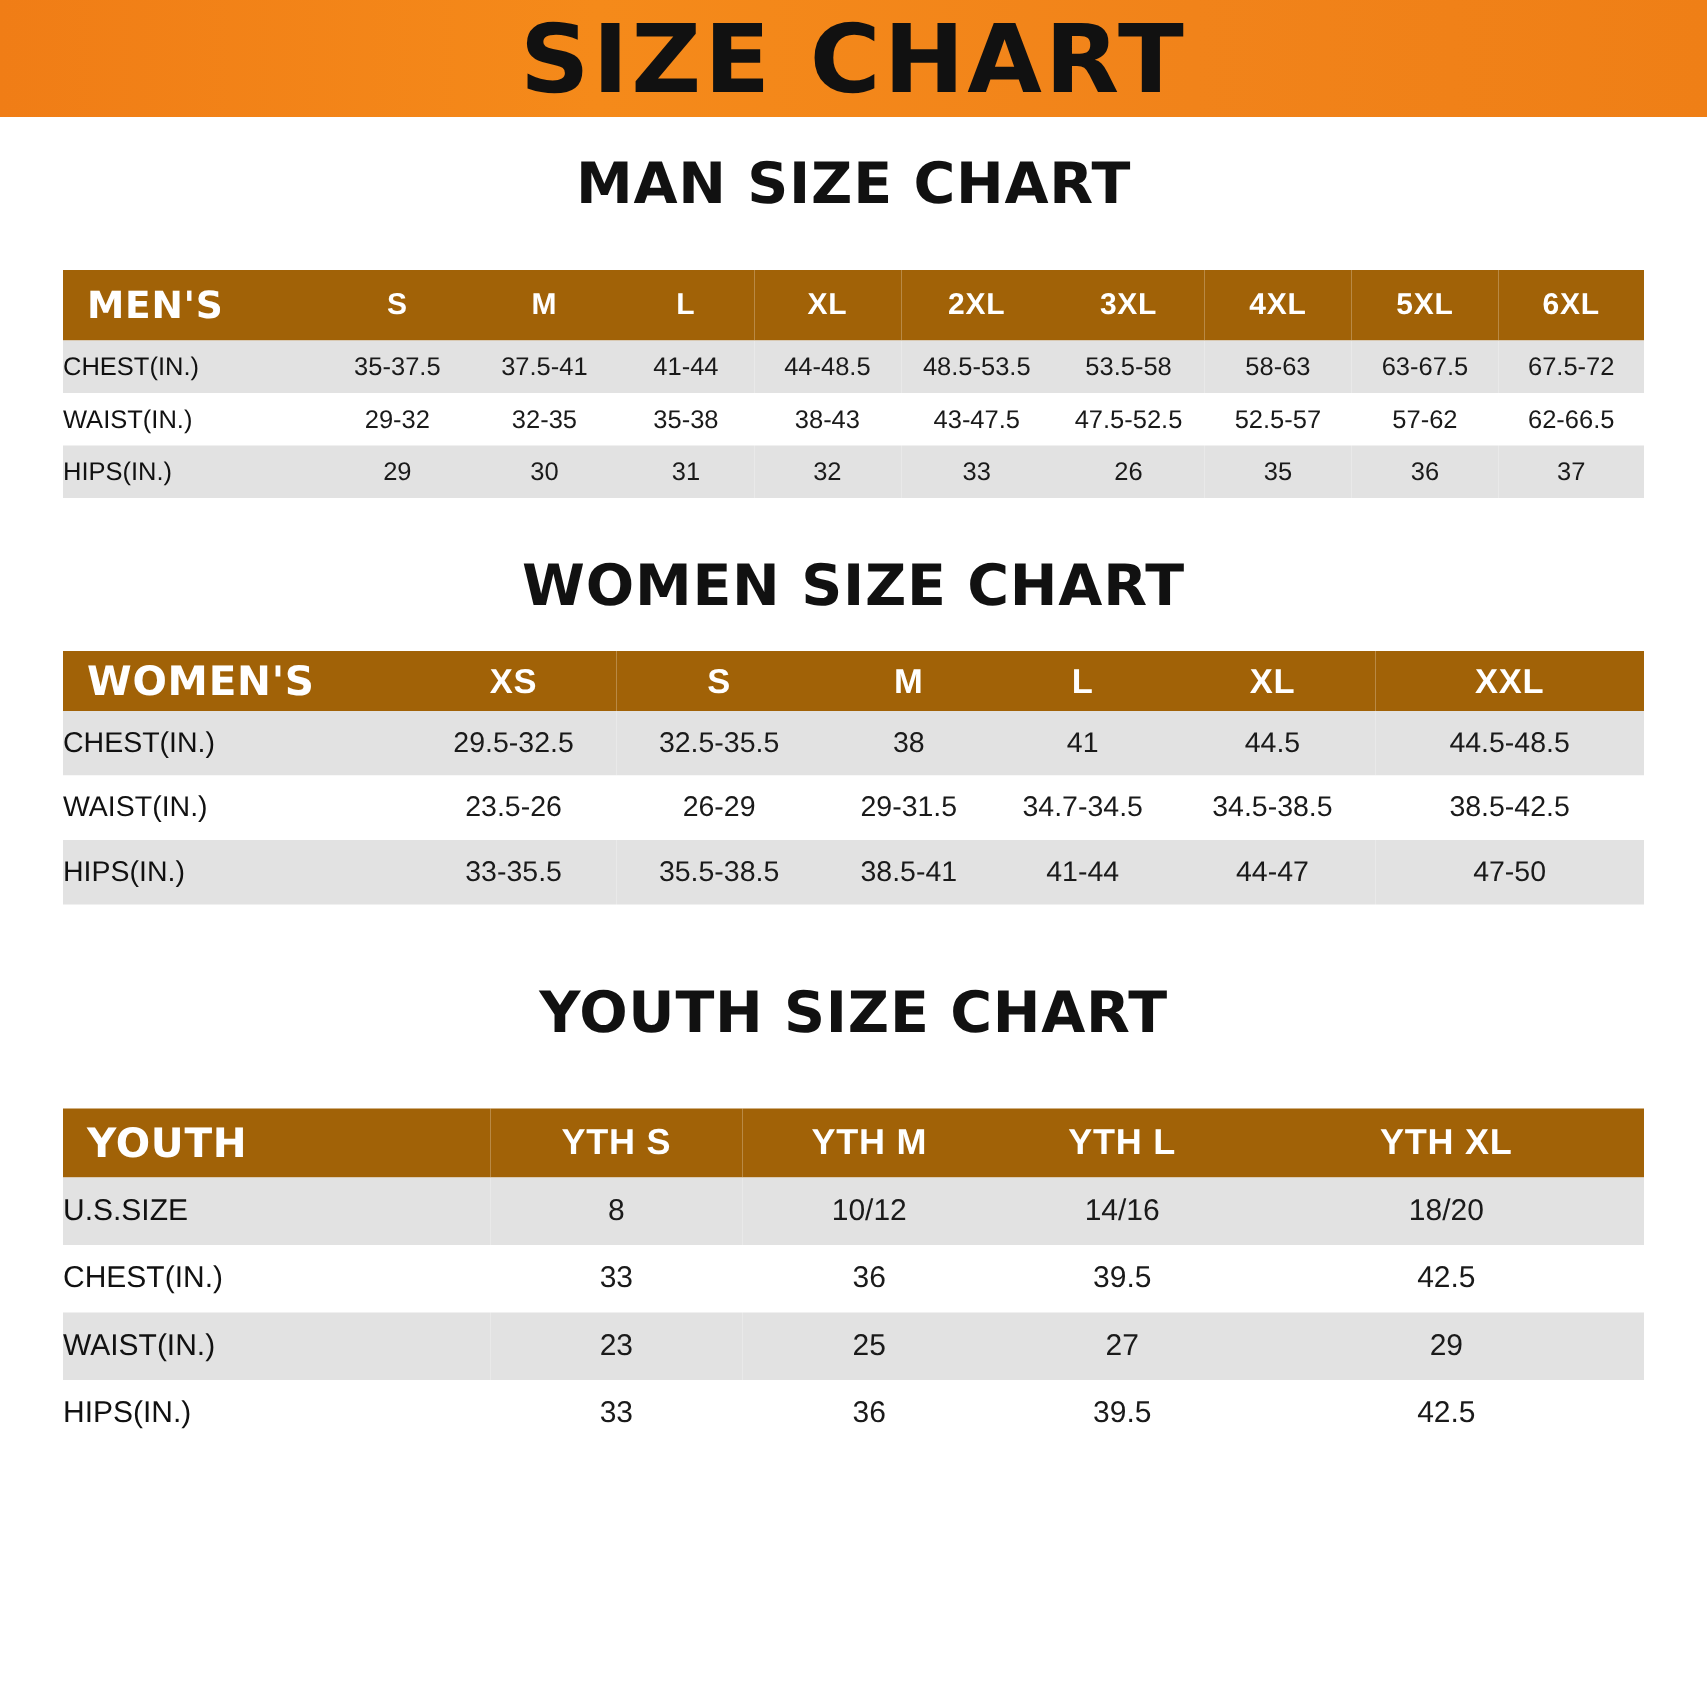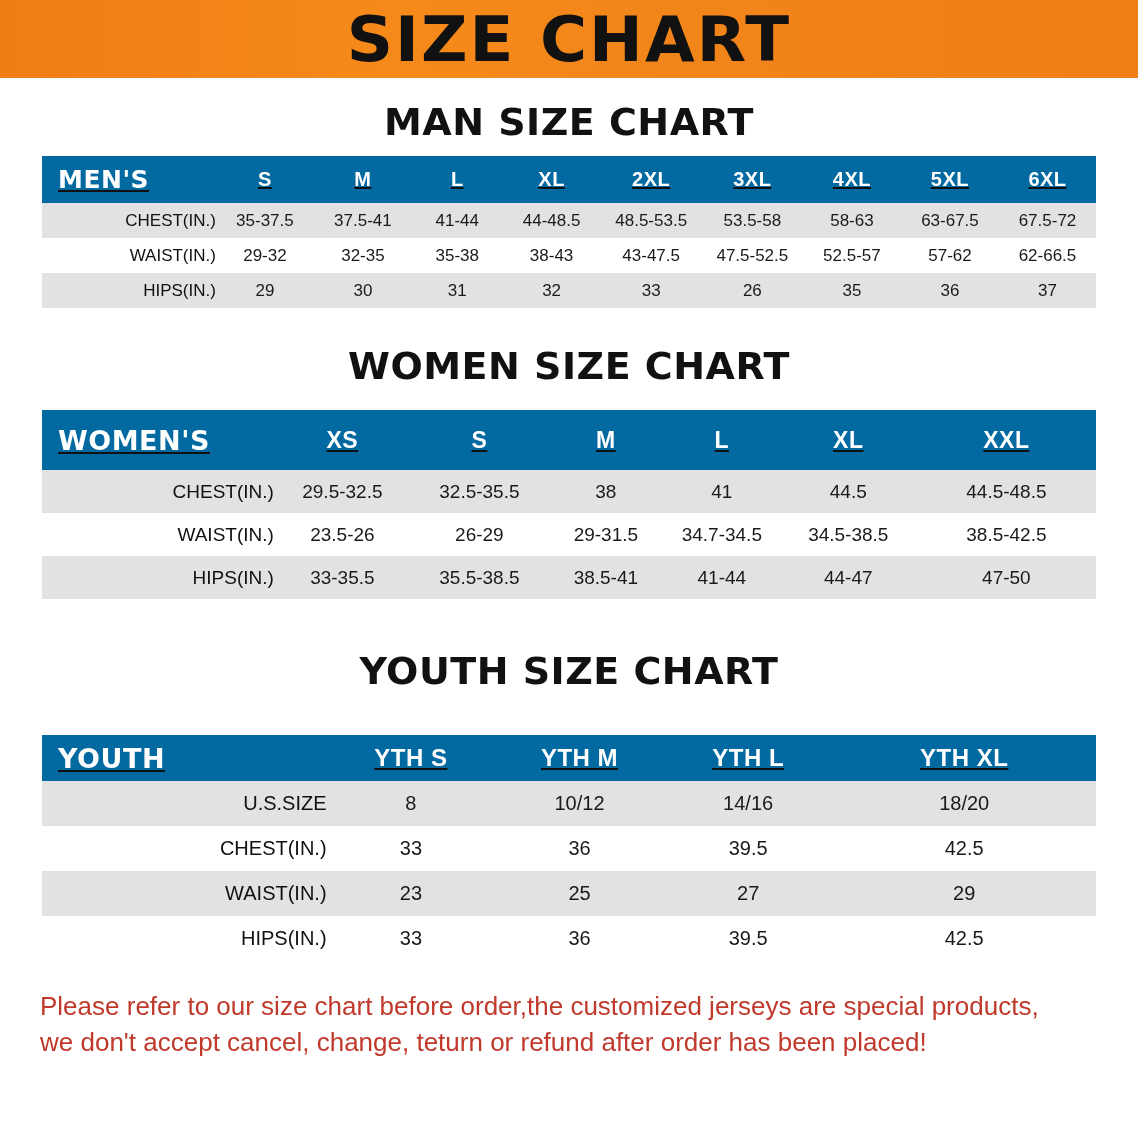--- a/index.html
+++ b/index.html
@@ -42,73 +42,72 @@
 
   
   .section-title {
     text-align: center;
     font-family: "DejaVu Sans", sans-serif;
     font-weight: bold;
     font-size: 38px;
     color: #111;
     letter-spacing: 0.5px;
   }
-  .st-man   { margin-top: 22px; margin-bottom: 12px; }
+  .st-man   { margin-top: 22px; margin-bottom: 36px; }
   .st-women { margin-top: 36px; margin-bottom: 22px; }
   .st-youth { margin-top: 50px; margin-bottom: 42px; }
 
   
   .table-wrap {
     margin: 0 42px;
   }
   table.size {
     width: 100%;
     border-collapse: collapse;
     table-layout: fixed;
   }
   table.size th, table.size td {
     padding: 0;
     text-align: center;
     vertical-align: middle;
     font-family: "Liberation Sans", sans-serif;
   }
   
   table.size thead tr {
-    background: #0369a1;
-    text-decoration: underline;
+    background: #a16207;
   }
   table.size thead th {
     color: #ffffff;
     font-weight: bold;
     letter-spacing: 0.5px;
   }
   table.size thead th.rowlabel {
     text-align: left;
     padding-left: 16px;
     font-family: "DejaVu Sans", sans-serif;
   }
   
   table.size tbody tr.odd  { background: #e2e2e2; }
   table.size tbody tr.even { background: #ffffff; }
   table.size tbody td.rowlabel {
-    text-align: right;
+    text-align: left;
     color: #111;
   }
   table.size tbody td {
     color: #1a1a1a;
   }
 
   
   .men thead th { font-size: 20px; height: 47px; }
   .men thead th.rowlabel { font-size: 25px; }
   .men tbody td { font-size: 17px; height: 35px; }
   .men tbody td.rowlabel { font-size: 17px; }
 
   
-  .women thead th { font-size: 23px; height: 60px; }
+  .women thead th { font-size: 23px; height: 40px; }
   .women thead th.rowlabel { font-size: 27px; }
   .women tbody td { font-size: 19px; height: 43px; }
   .women tbody td.rowlabel { font-size: 19px; }
 
   
   .youth thead th { font-size: 24px; height: 46px; }
   .youth thead th.rowlabel { font-size: 27px; }
   .youth tbody td { font-size: 20px; height: 45px; }
   .youth tbody td.rowlabel { font-size: 20px; }
 
@@ -302,18 +301,14 @@
           <td class="rowlabel">HIPS(IN.)</td>
           <td>33</td>
           <td>36</td>
           <td>39.5</td>
           <td>42.5</td>
         </tr>
       </tbody>
     </table>
   </div>
 
-  <div class="note">
-    <span class="line">Please refer to our size chart before order,the customized jerseys are special products,</span>
-    <span class="line">we don't accept cancel, change, teturn or refund after order has been placed!</span>
-  </div>
 
 </div>
 
 </body></html>

